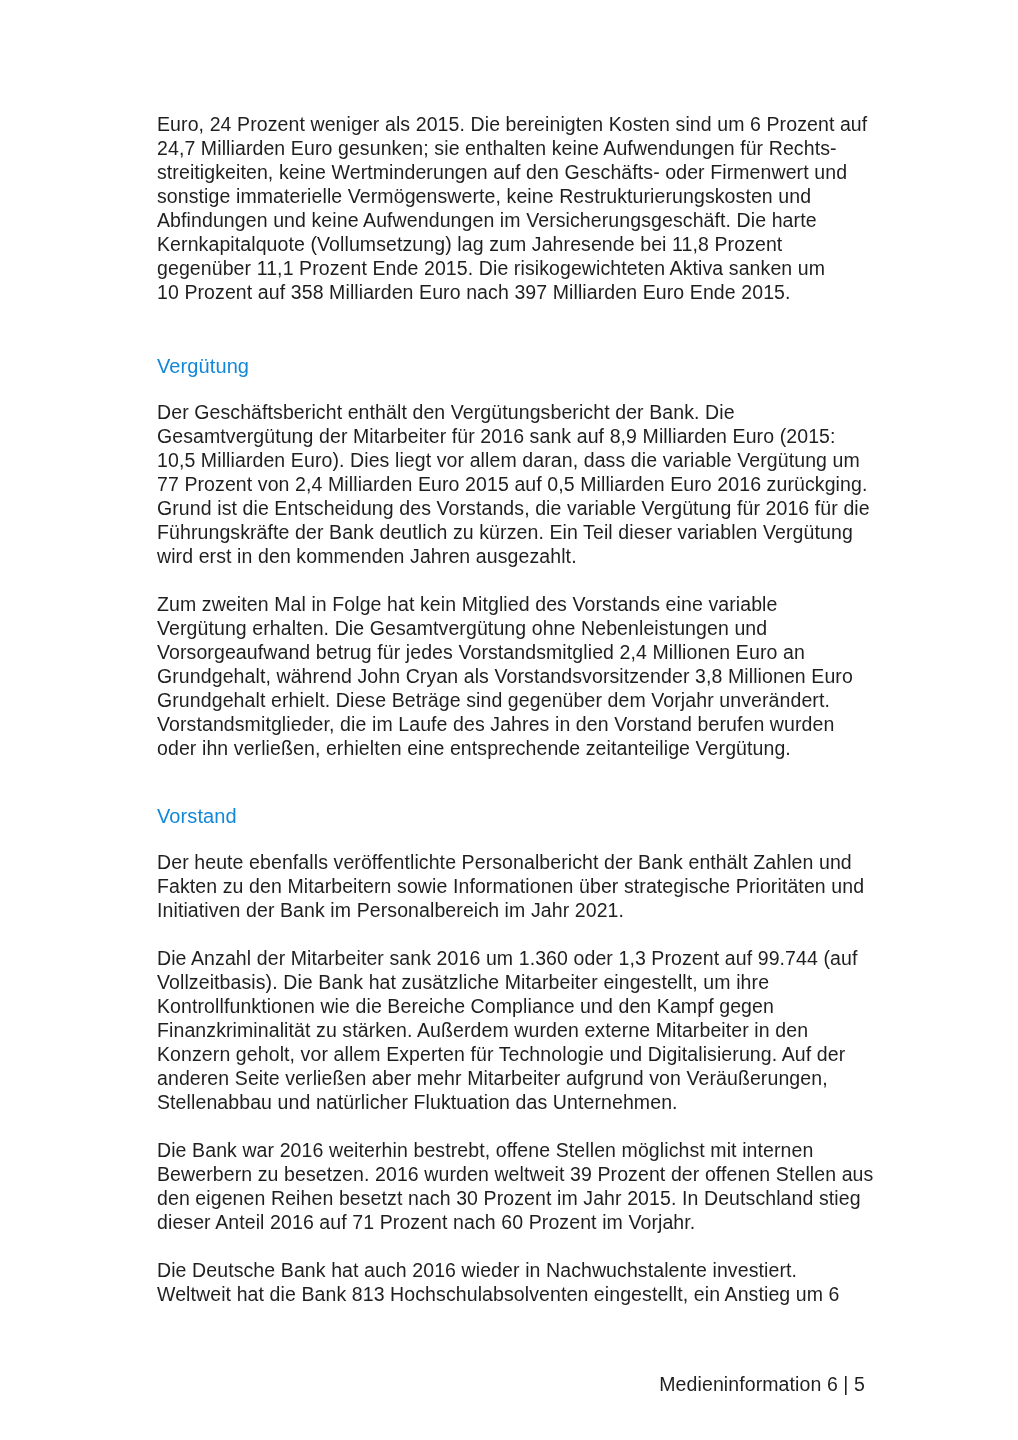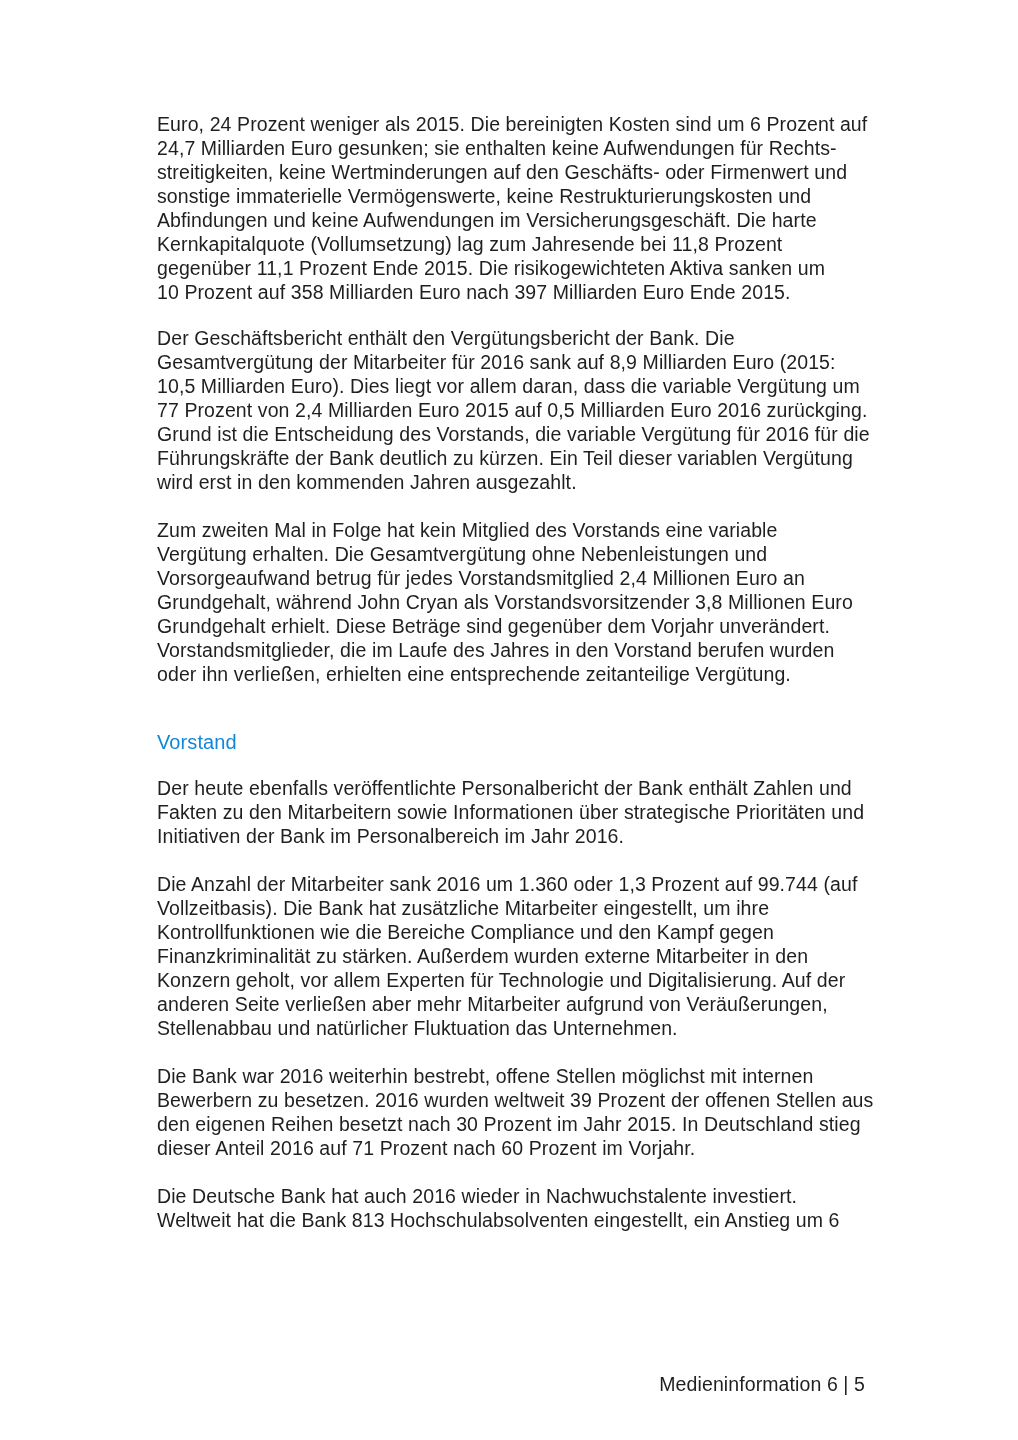--- a/index.html
+++ b/index.html
@@ -68,20 +68,21 @@
 
     <p class="para first">Euro, 24 Prozent weniger als 2015. Die bereinigten Kosten sind um 6 Prozent auf
 24,7 Milliarden Euro gesunken; sie enthalten keine Aufwendungen für Rechts-
 streitigkeiten, keine Wertminderungen auf den Geschäfts- oder Firmenwert und
 sonstige immaterielle Vermögenswerte, keine Restrukturierungskosten und
 Abfindungen und keine Aufwendungen im Versicherungsgeschäft. Die harte
 Kernkapitalquote (Vollumsetzung) lag zum Jahresende bei 11,8 Prozent
 gegenüber 11,1 Prozent Ende 2015. Die risikogewichteten Aktiva sanken um
 10 Prozent auf 358 Milliarden Euro nach 397 Milliarden Euro Ende 2015.</p>
 
+    <h2 class="heading">Vergütung</h2>
 
     <p class="para after-heading">Der Geschäftsbericht enthält den Vergütungsbericht der Bank. Die
 Gesamtvergütung der Mitarbeiter für 2016 sank auf 8,9 Milliarden Euro (2015:
 10,5 Milliarden Euro). Dies liegt vor allem daran, dass die variable Vergütung um
 77 Prozent von 2,4 Milliarden Euro 2015 auf 0,5 Milliarden Euro 2016 zurückging.
 Grund ist die Entscheidung des Vorstands, die variable Vergütung für 2016 für die
 Führungskräfte der Bank deutlich zu kürzen. Ein Teil dieser variablen Vergütung
 wird erst in den kommenden Jahren ausgezahlt.</p>
 
     <p class="para">Zum zweiten Mal in Folge hat kein Mitglied des Vorstands eine variable
@@ -89,21 +90,21 @@
 Vorsorgeaufwand betrug für jedes Vorstandsmitglied 2,4 Millionen Euro an
 Grundgehalt, während John Cryan als Vorstandsvorsitzender 3,8 Millionen Euro
 Grundgehalt erhielt. Diese Beträge sind gegenüber dem Vorjahr unverändert.
 Vorstandsmitglieder, die im Laufe des Jahres in den Vorstand berufen wurden
 oder ihn verließen, erhielten eine entsprechende zeitanteilige Vergütung.</p>
 
     <h2 class="heading second">Vorstand</h2>
 
     <p class="para after-heading">Der heute ebenfalls veröffentlichte Personalbericht der Bank enthält Zahlen und
 Fakten zu den Mitarbeitern sowie Informationen über strategische Prioritäten und
-Initiativen der Bank im Personalbereich im Jahr 2016.</p>
+Initiativen der Bank im Personalbereich im Jahr 2021.</p>
 
     <p class="para">Die Anzahl der Mitarbeiter sank 2016 um 1.360 oder 1,3 Prozent auf 99.744 (auf
 Vollzeitbasis). Die Bank hat zusätzliche Mitarbeiter eingestellt, um ihre
 Kontrollfunktionen wie die Bereiche Compliance und den Kampf gegen
 Finanzkriminalität zu stärken. Außerdem wurden externe Mitarbeiter in den
 Konzern geholt, vor allem Experten für Technologie und Digitalisierung. Auf der
 anderen Seite verließen aber mehr Mitarbeiter aufgrund von Veräußerungen,
 Stellenabbau und natürlicher Fluktuation das Unternehmen.</p>
 
     <p class="para">Die Bank war 2016 weiterhin bestrebt, offene Stellen möglichst mit internen

